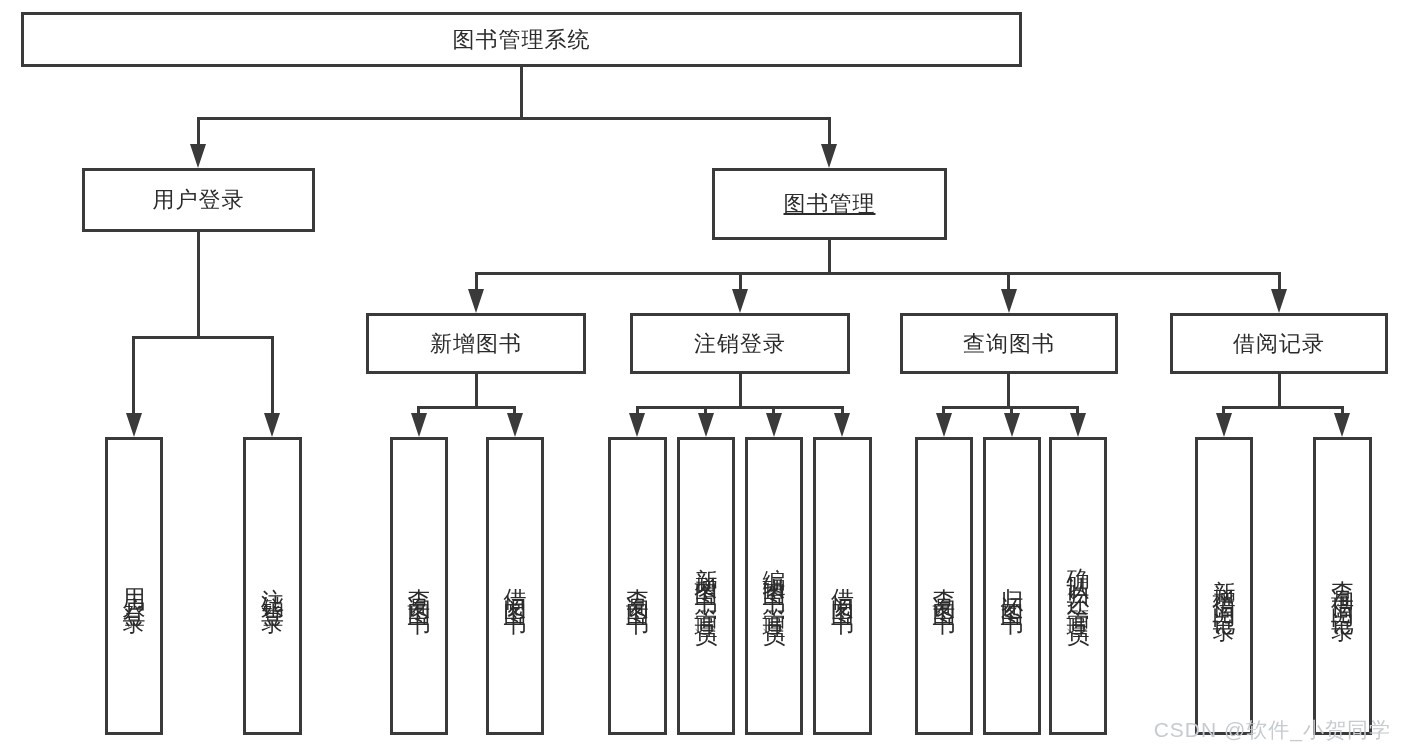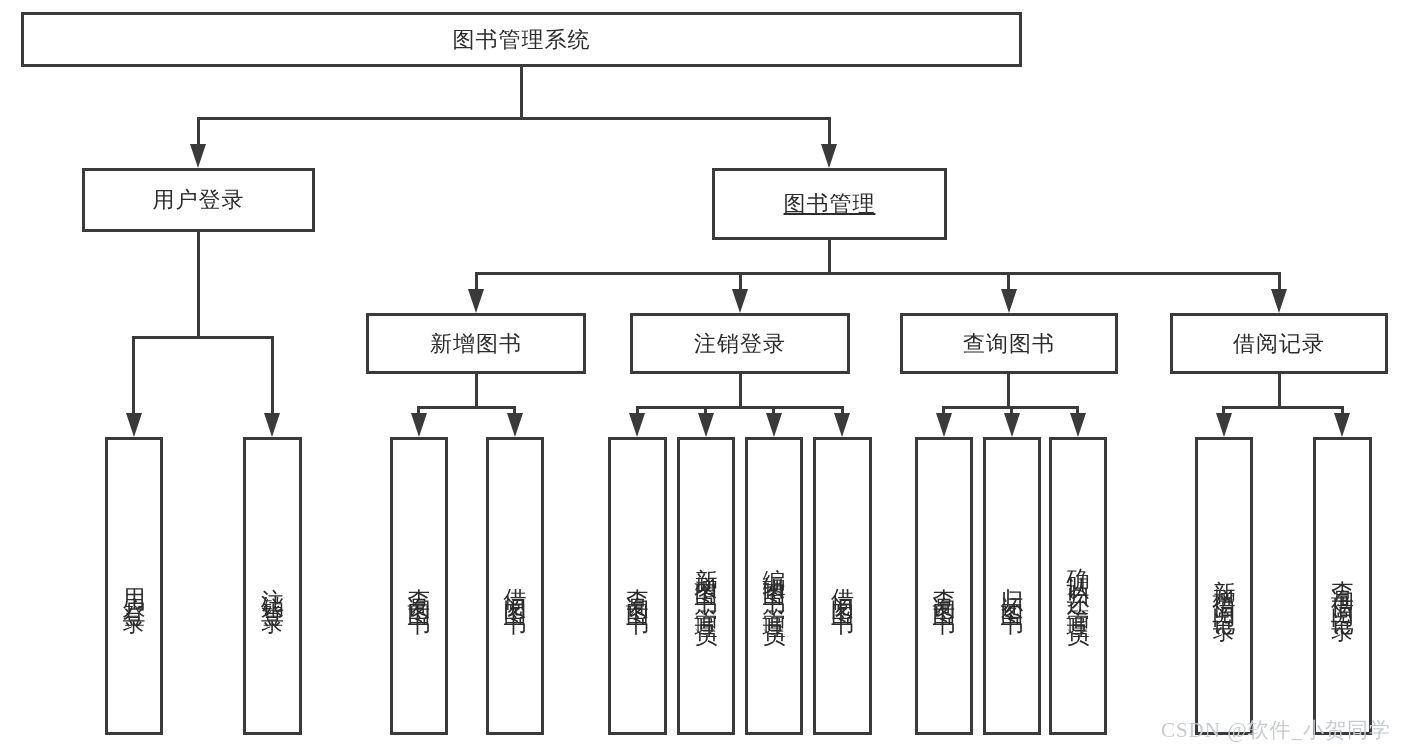--- a/index.html
+++ b/index.html
@@ -7,21 +7,21 @@
          font-family:"Liberation Serif", serif;}
   .box{position:absolute;box-sizing:border-box;border:3px solid #3a3a3a;background:#ffffff;
        display:flex;align-items:center;justify-content:center;
        color:#2b2b2b;font-size:22px;letter-spacing:1px;z-index:2;}
   .vbox{writing-mode:vertical-rl;text-orientation:mixed;letter-spacing:8px;font-size:23px;}
   .hline{position:absolute;height:3px;background:#3a3a3a;z-index:1;}
   .vline{position:absolute;width:3px;background:#3a3a3a;z-index:1;}
   .arrow{position:absolute;width:0;height:0;border-left:8px solid transparent;
          border-right:8px solid transparent;border-top:24px solid #3a3a3a;z-index:1;}
   .watermark{position:absolute;top:716px;right:14px;font-size:21px;color:#c6cbd0;
-             z-index:5;font-family:Liberation Serif, serif;letter-spacing:1px;}
+             z-index:5;font-family:Liberation Sans, sans-serif;letter-spacing:1px;}
 </style>
 </head>
 <body>
 
 <div id="stage">
 
   <div class="box" style="left:21px;top:12px;width:1001px;height:55px;">
       <span>图书管理系统</span>
     </div>
 

